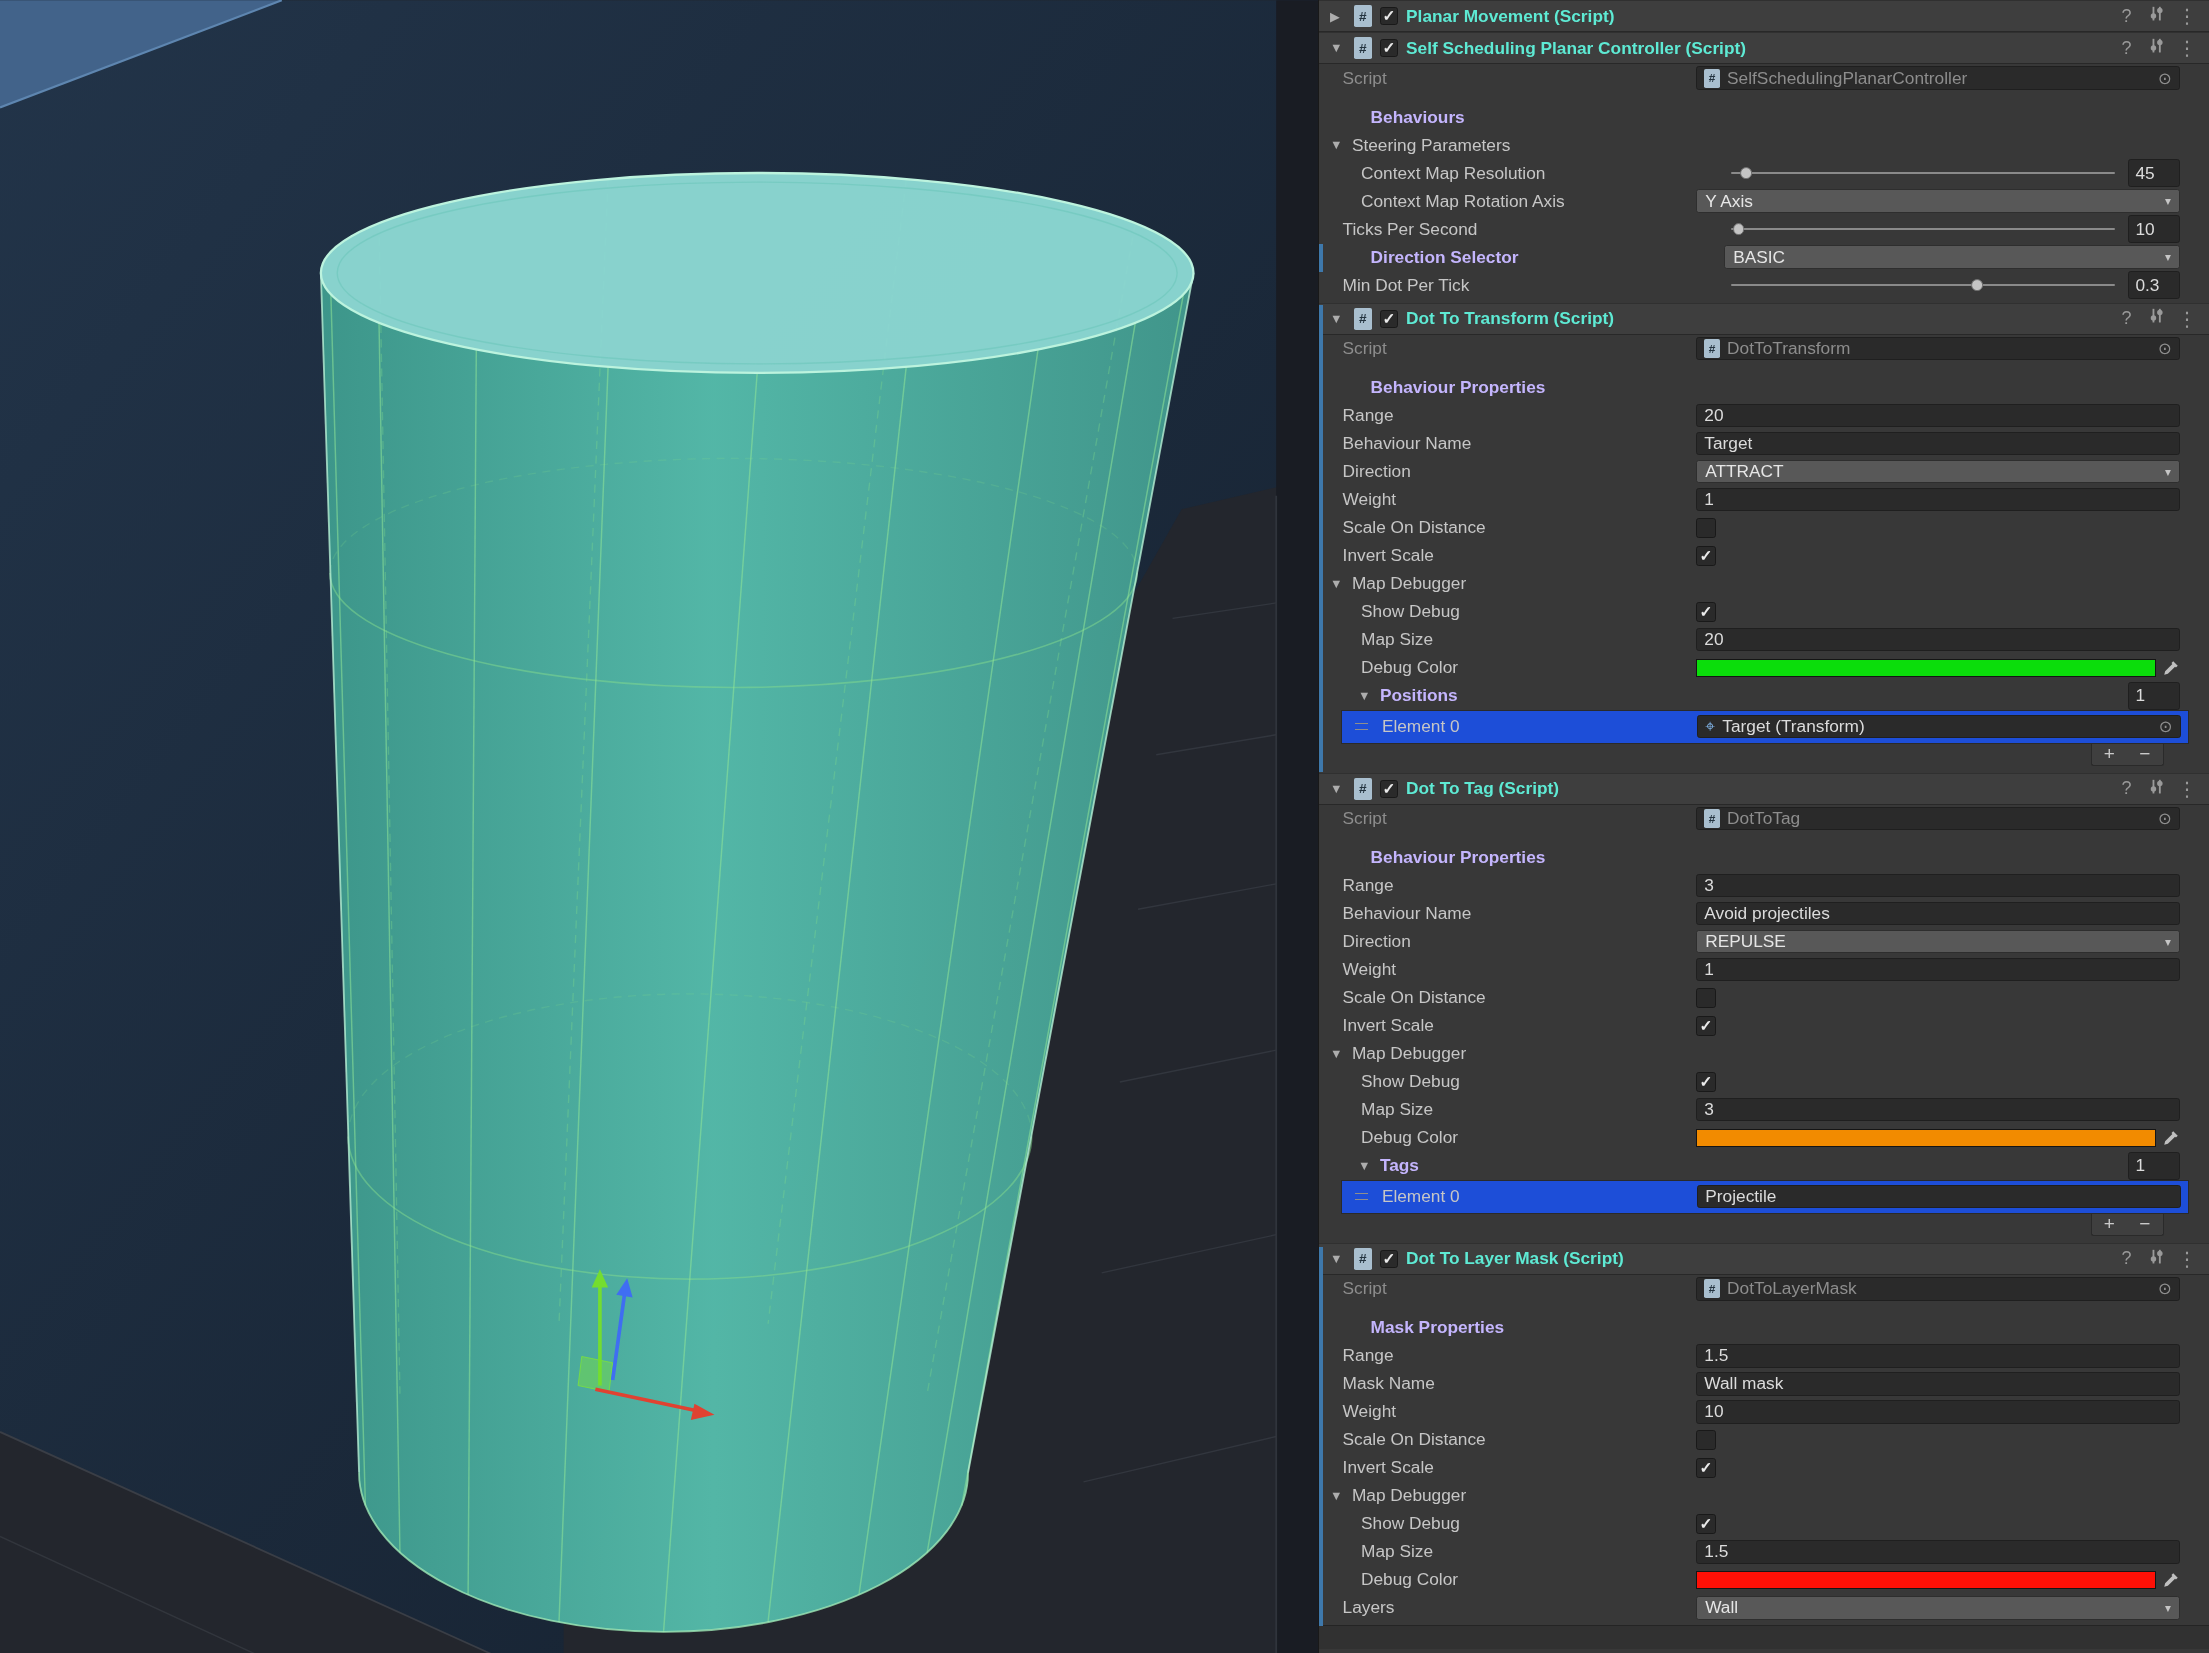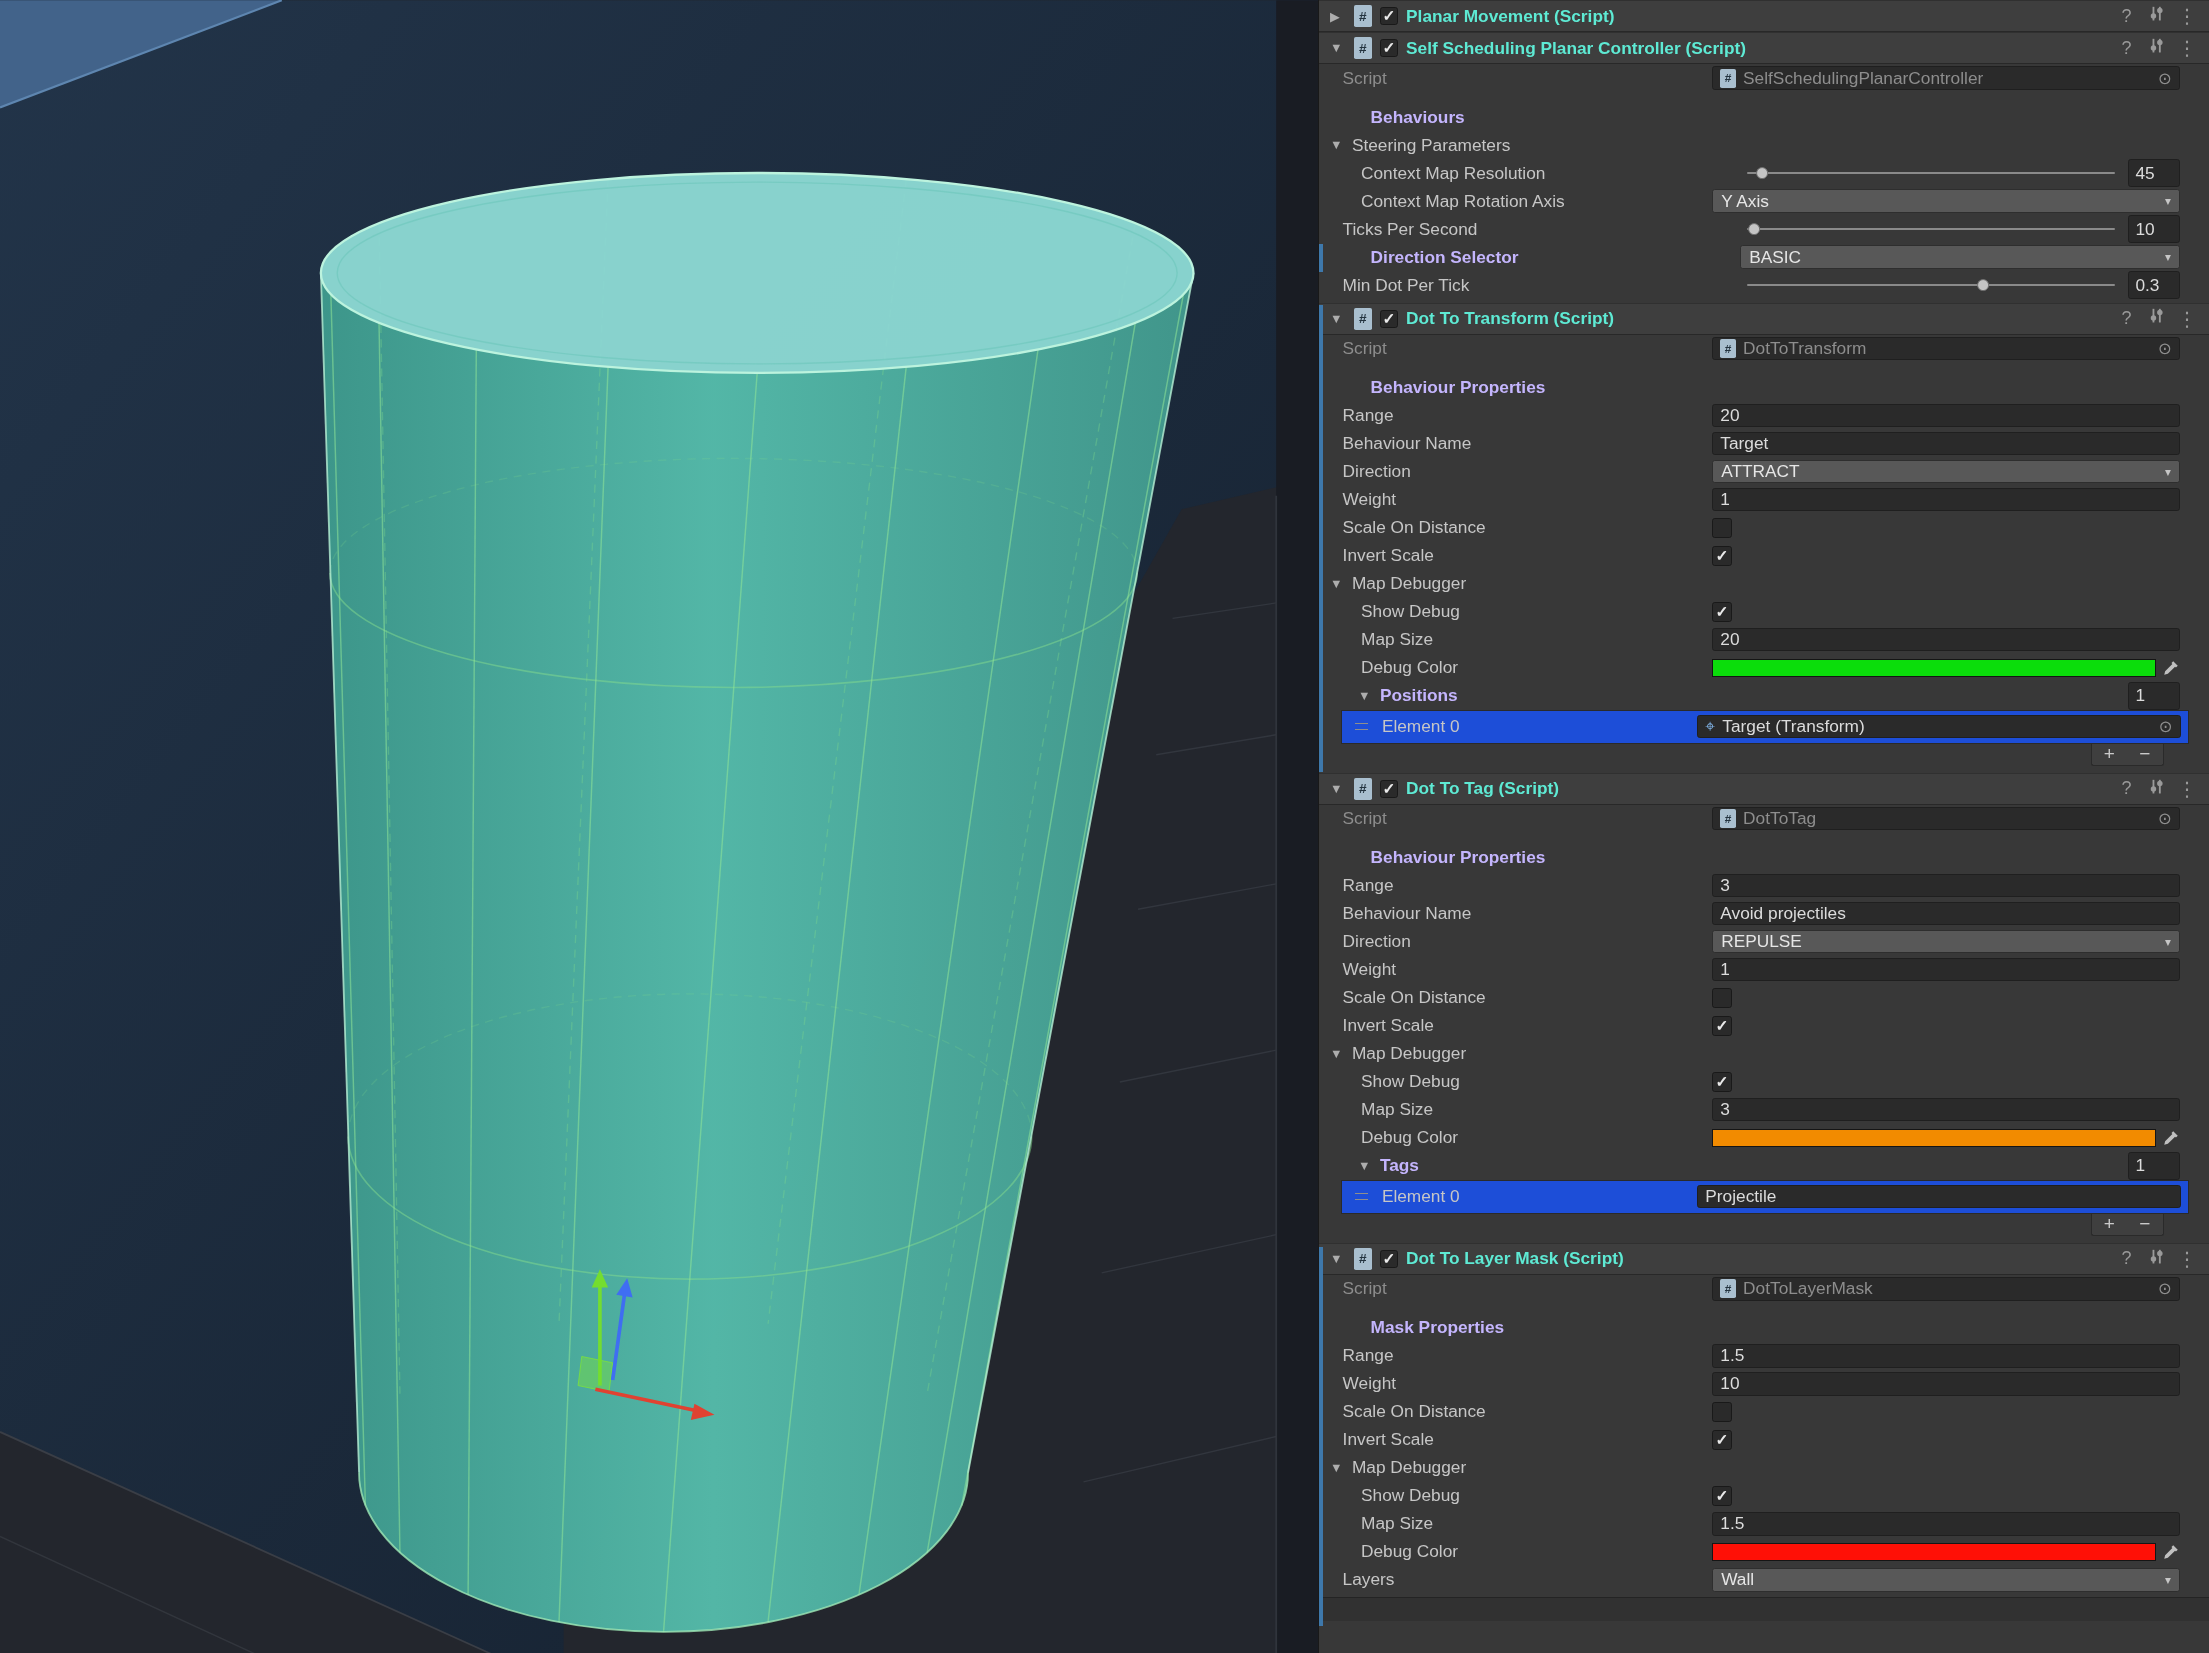--- a/index.html
+++ b/index.html
@@ -31,21 +31,21 @@
     justify-content:center; flex:none; }
   .scripticon::before { content:"#"; }
   .scripticon.sm { width:15.5px; height:19px; font-size:11.8px; }
 
   .checkbox { width:20px; height:20px; background:#2a2a2a; border:0.9px solid #191919;
     border-radius:2.7px; position:relative; flex:none; }
   .checkbox.checked::after { content:"✓"; position:absolute; inset:0; display:flex;
     align-items:center; justify-content:center; color:#eaeaea; font-size:15.5px; font-weight:bold; }
   .hdr .checkbox { width:18px; height:18px; }
 
-  .row { height:28px; display:flex; padding-right:29px;gap:16px; }
+  .row { height:28px; display:flex; padding-right:29px; }
   .gap { height:11px; }
   .pad4 { height:3.6px; }
   .lbl { width:377px; flex:none; padding-left:23.6px; display:flex; align-items:center;
     gap:6.4px; white-space:nowrap; overflow:hidden; color:#c6c6c6; }
   .lbl.sub { padding-left:42px; }
   .lbl.fold { padding-left:11px; }
   .lbl.bold { font-weight:bold; color:#c4b5fd;margin-left:28px; }
   .dim { color:#8d8d8d; }
 
   .val { flex:1; display:flex; align-items:center; min-width:0; }
@@ -590,20 +590,28 @@
     </div>
   <div class="row">
     <div class="lbl">Range</div>
     <div class="val">
         <div class="field">
           <span>1.5</span>
         </div>
       </div>
   </div>
   <div class="row">
+    <div class="lbl">Mask Name</div>
+    <div class="val">
+        <div class="field">
+          <span>Wall mask</span>
+        </div>
+      </div>
+  </div>
+  <div class="row">
     <div class="lbl">Weight</div>
     <div class="val">
         <div class="field">
           <span>10</span>
         </div>
       </div>
   </div>
   <div class="row">
     <div class="lbl">Scale On Distance</div>
     <div class="val">

